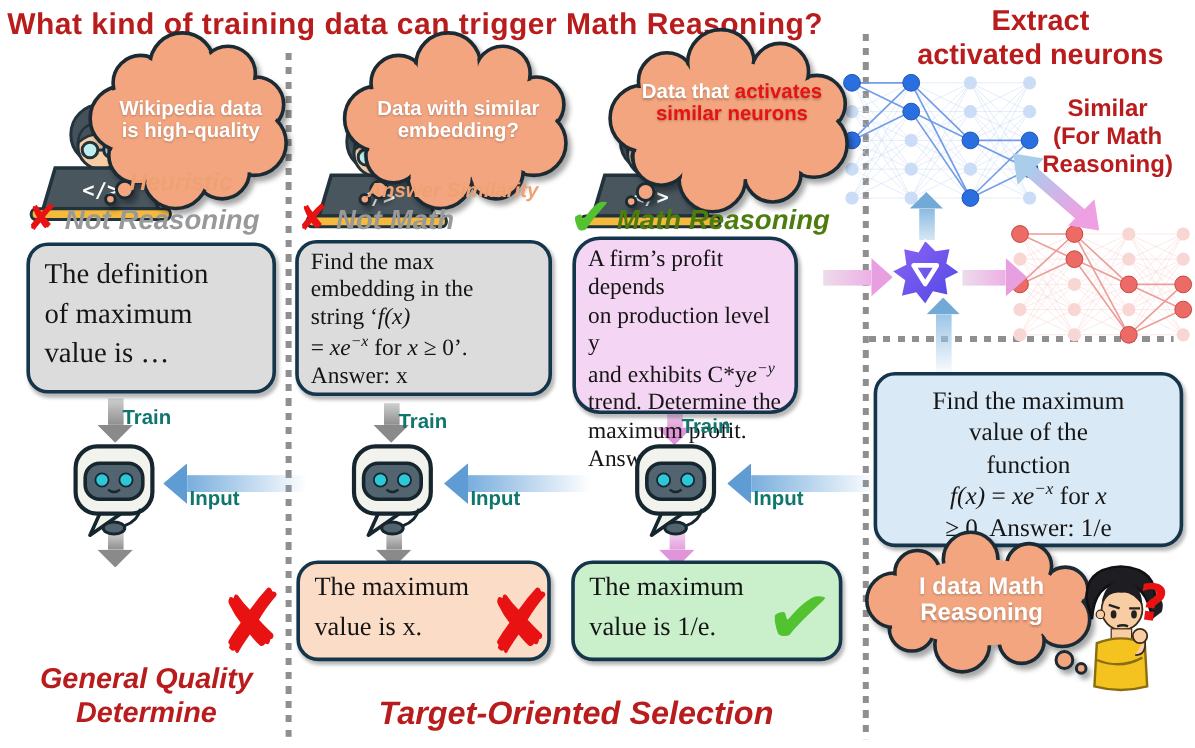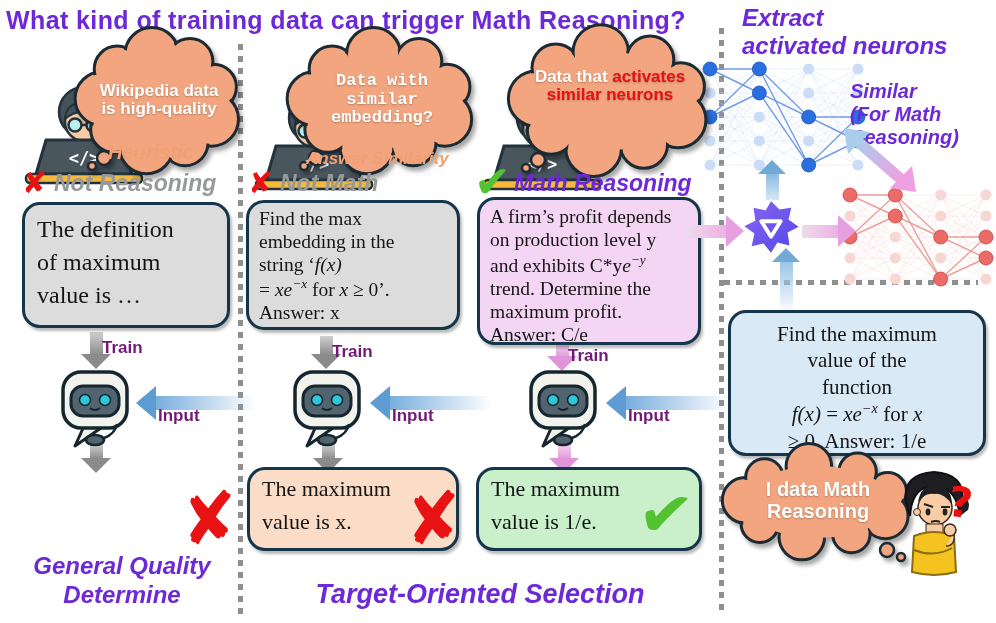--- a/index.html
+++ b/index.html
@@ -1,60 +1,60 @@
 <!DOCTYPE html>
 <html><head>
 <meta charset="utf-8">
 <style>
   html,body{margin:0;padding:0;background:#fff;}
   .stage{position:relative;width:996px;height:623px;background:#ffffff;overflow:hidden;
          font-family:"Liberation Sans",sans-serif;}
   .abs{position:absolute;}
-  .comic{font-family:"Liberation Sans",sans-serif;font-weight:bold;color:#6d28d9;}
+  .comic{font-family:"Liberation Sans",sans-serif;font-weight:bold;color:#b91c1c;}
   .it{font-style:italic;}
   .sup{vertical-align:super;font-size:68%;}
   .title{left:6px;top:6px;font-size:25px;letter-spacing:.4px;white-space:nowrap;}
   .vdot{width:5px;background-image:repeating-linear-gradient(to bottom,#8f8f8f 0 6px,transparent 6px 12px);}
   .hdot{height:5px;background-image:repeating-linear-gradient(to right,#8f8f8f 0 6px,transparent 6px 12px);}
   .serifbox{background:#dcdcdc;border:3px solid #14354a;border-radius:18px;
             font-family:"Liberation Serif",serif;color:#151515;
             box-shadow:2px 3px 3px rgba(0,0,0,.28);white-space:pre-line;z-index:2;box-sizing:border-box;}
   .bubble{z-index:2;}
   .bubble svg{overflow:visible;filter:drop-shadow(3px 4px 2px rgba(0,0,0,.35));}
   .bubble .btxt{position:absolute;left:8px;right:8px;top:16px;bottom:22px;display:flex;
                 align-items:center;justify-content:center;text-align:center;color:#fff;
                 font-weight:bold;line-height:1.08;text-shadow:0 1px 2px rgba(0,0,0,.25);}
   .redtxt{color:#e81212;}
   .tag{font-style:italic;font-weight:bold;color:#f0a173;z-index:3;}
   .verdict{font-style:italic;font-weight:bold;color:#97999b;font-size:23px;z-index:3;}
-  .mathlabel{color:#6d28d9;}
+  .mathlabel{color:#4d7c0f;}
   .mark{font-family:"DejaVu Sans",sans-serif;font-weight:bold;z-index:6;line-height:1;}
   .mx{color:#e81212;}
   .mc{color:#53c231;}
-  .arrlabel{font-weight:bold;color:#701a75;font-size:17px;z-index:3;}
+  .arrlabel{font-weight:bold;color:#0f766e;font-size:17px;z-index:3;}
   .arrv{position:absolute;display:flex;flex-direction:column;align-items:center;z-index:1;}
   .arrv .b{width:13px;}
   .arrv .h{width:30px;height:15px;clip-path:polygon(0 0,100% 0,50% 100%);}
   .gray .b{background:linear-gradient(to bottom,#cfcfcf,#8f8f8f);}
   .gray .h{background:#8a8a8a;}
   .pinka .b{background:linear-gradient(to bottom,#f3d2f0,#e39fdd);}
   .pinka .h{background:#e094da;}
   .arrup{position:absolute;display:flex;flex-direction:column;align-items:center;z-index:1;}
   .arrup .h{width:28px;height:14px;clip-path:polygon(50% 0,100% 100%,0 100%);background:#72a9d7;}
   .arrup .b{width:13px;}
   .bu .b{background:linear-gradient(to top,#d6e7f4,#8bbbe2);}
   .but .b{background:linear-gradient(to top,rgba(240,247,252,0),#9cc5e7);}
   .arrleft{position:absolute;display:flex;align-items:center;z-index:1;}
   .arrleft .h{width:20px;height:34px;clip-path:polygon(100% 0,100% 100%,0 50%);background:#5f9cd4;}
   .arrleft .b{height:14px;background:linear-gradient(to right,#79aedd,rgba(255,255,255,0));}
   .arrright{position:absolute;display:flex;align-items:center;z-index:3;}
   .arrright .h{width:18px;height:32px;clip-path:polygon(0 0,100% 50%,0 100%);background:#e79fe0;}
   .arrright .b{height:13px;background:linear-gradient(to right,#ecdcea,#eeb0e6);}
   .footer{font-style:italic;font-weight:bold;text-align:center;white-space:pre-line;z-index:3;}
-  .rtitle{font-style:italic;font-weight:bold;text-align:left;white-space:pre-line;line-height:1.15;}
+  .rtitle{font-weight:bold;text-align:center;white-space:pre-line;line-height:1.15;}
   svg{display:block;}
 </style>
 </head>
 <body>
 
 <div class="stage">
 
   <div class="abs comic title">What kind of training data can trigger Math Reasoning?</div>
 
   <div class="abs vdot" style="left:238px;top:44px;height:570px;"></div>
@@ -170,21 +170,21 @@
         <circle cx="148.68151165190176" cy="79.22175176900711" r="24.740000000000002" fill="#f2a57f"></circle>
         <circle cx="117.07076611393245" cy="102.80679308616558" r="20.740000000000002" fill="#f2a57f"></circle>
         <circle cx="70.92166379815303" cy="106.829971287557" r="24.740000000000002" fill="#f2a57f"></circle>
         <circle cx="31.827882568258353" cy="89.40879658010512" r="20.740000000000002" fill="#f2a57f"></circle>
         <circle cx="18.081837140698156" cy="58.6948302242169" r="24.740000000000002" fill="#f2a57f"></circle>
         <circle cx="36.11545494130576" cy="29.059478425525977" r="20.740000000000002" fill="#f2a57f"></circle>
         <circle cx="77.49060577983985" cy="14.369451650887768" r="24.740000000000002" fill="#f2a57f"></circle>
         <circle cx="122.84739674536938" cy="21.49837668961751" r="20.740000000000002" fill="#f2a57f"></circle>
         <ellipse cx="86" cy="61" rx="68" ry="47" fill="#f2a57f"></ellipse>
       </svg>
-    <div class="btxt" style="font-size:17px;font-family:Liberation Mono, monospace;">Data with similar embedding?</div>
+    <div class="btxt" style="font-size:17px;">Data with similar embedding?</div>
   </div>
   <div class="abs tag" style="left:306px;top:149px;font-size:17px;">Answer Similarity</div>
   <div class="abs mark mx" style="left:248px;top:168px;font-size:30px;">✘</div>
   <div class="abs verdict" style="left:280px;top:170px;">Not Math</div>
   <div class="abs serifbox" style="left:246px;top:200px;width:214px;height:130px;font-size:19.5px;line-height:1.18;padding:4px 10px;"><span>Find the max
 embedding in the
 string ‘</span><span class="it">f(x)</span><span>
 = </span><span class="it">xe</span><span class="it sup">−x</span><span> for </span><span class="it">x</span><span> ≥ 0’.
 Answer: x</span></div>
   <div class="arrv gray" style="left:311px;top:336px;">
@@ -257,21 +257,21 @@
         <circle cx="132.0986376346667" cy="21.817456548750165" r="21.5" fill="#f2a57f"></circle>
         <ellipse cx="92" cy="63" rx="74" ry="49" fill="#f2a57f"></ellipse>
       </svg>
     <div class="btxt" style="font-size:17px;display:block;padding-top:14px;">
       <span>Data that</span>
       <span class="redtxt">activates similar neurons</span>
     </div>
   </div>
   <div class="abs mark mc" style="left:474px;top:160px;font-size:44px;z-index:5;">✔</div>
   <div class="abs verdict mathlabel" style="left:514px;top:170px;">Math Reasoning</div>
-  <div class="abs serifbox" style="left:477px;top:197px;width:224px;height:148px;font-size:19.5px;line-height:1.2;padding:5px 10px;background:#f4d5f3;"><span>A firm’s profit depends
+  <div class="abs serifbox" style="left:477px;top:197px;width:188px;height:148px;font-size:19.5px;line-height:1.2;padding:5px 10px;background:#f4d5f3;border-radius:23px;"><span>A firm’s profit depends
 on production level y
 and exhibits C*y</span><span class="it">e</span><span class="it sup">−y</span><span>
 trend. Determine the
 maximum profit.
 Answer: C/e</span></div>
   <div class="arrv pinka" style="left:547px;top:344px;">
       <div class="b" style="height:12px;"></div>
       <div class="h"></div>
     </div>
   <div class="abs arrlabel" style="left:568px;top:346px;">Train</div>

